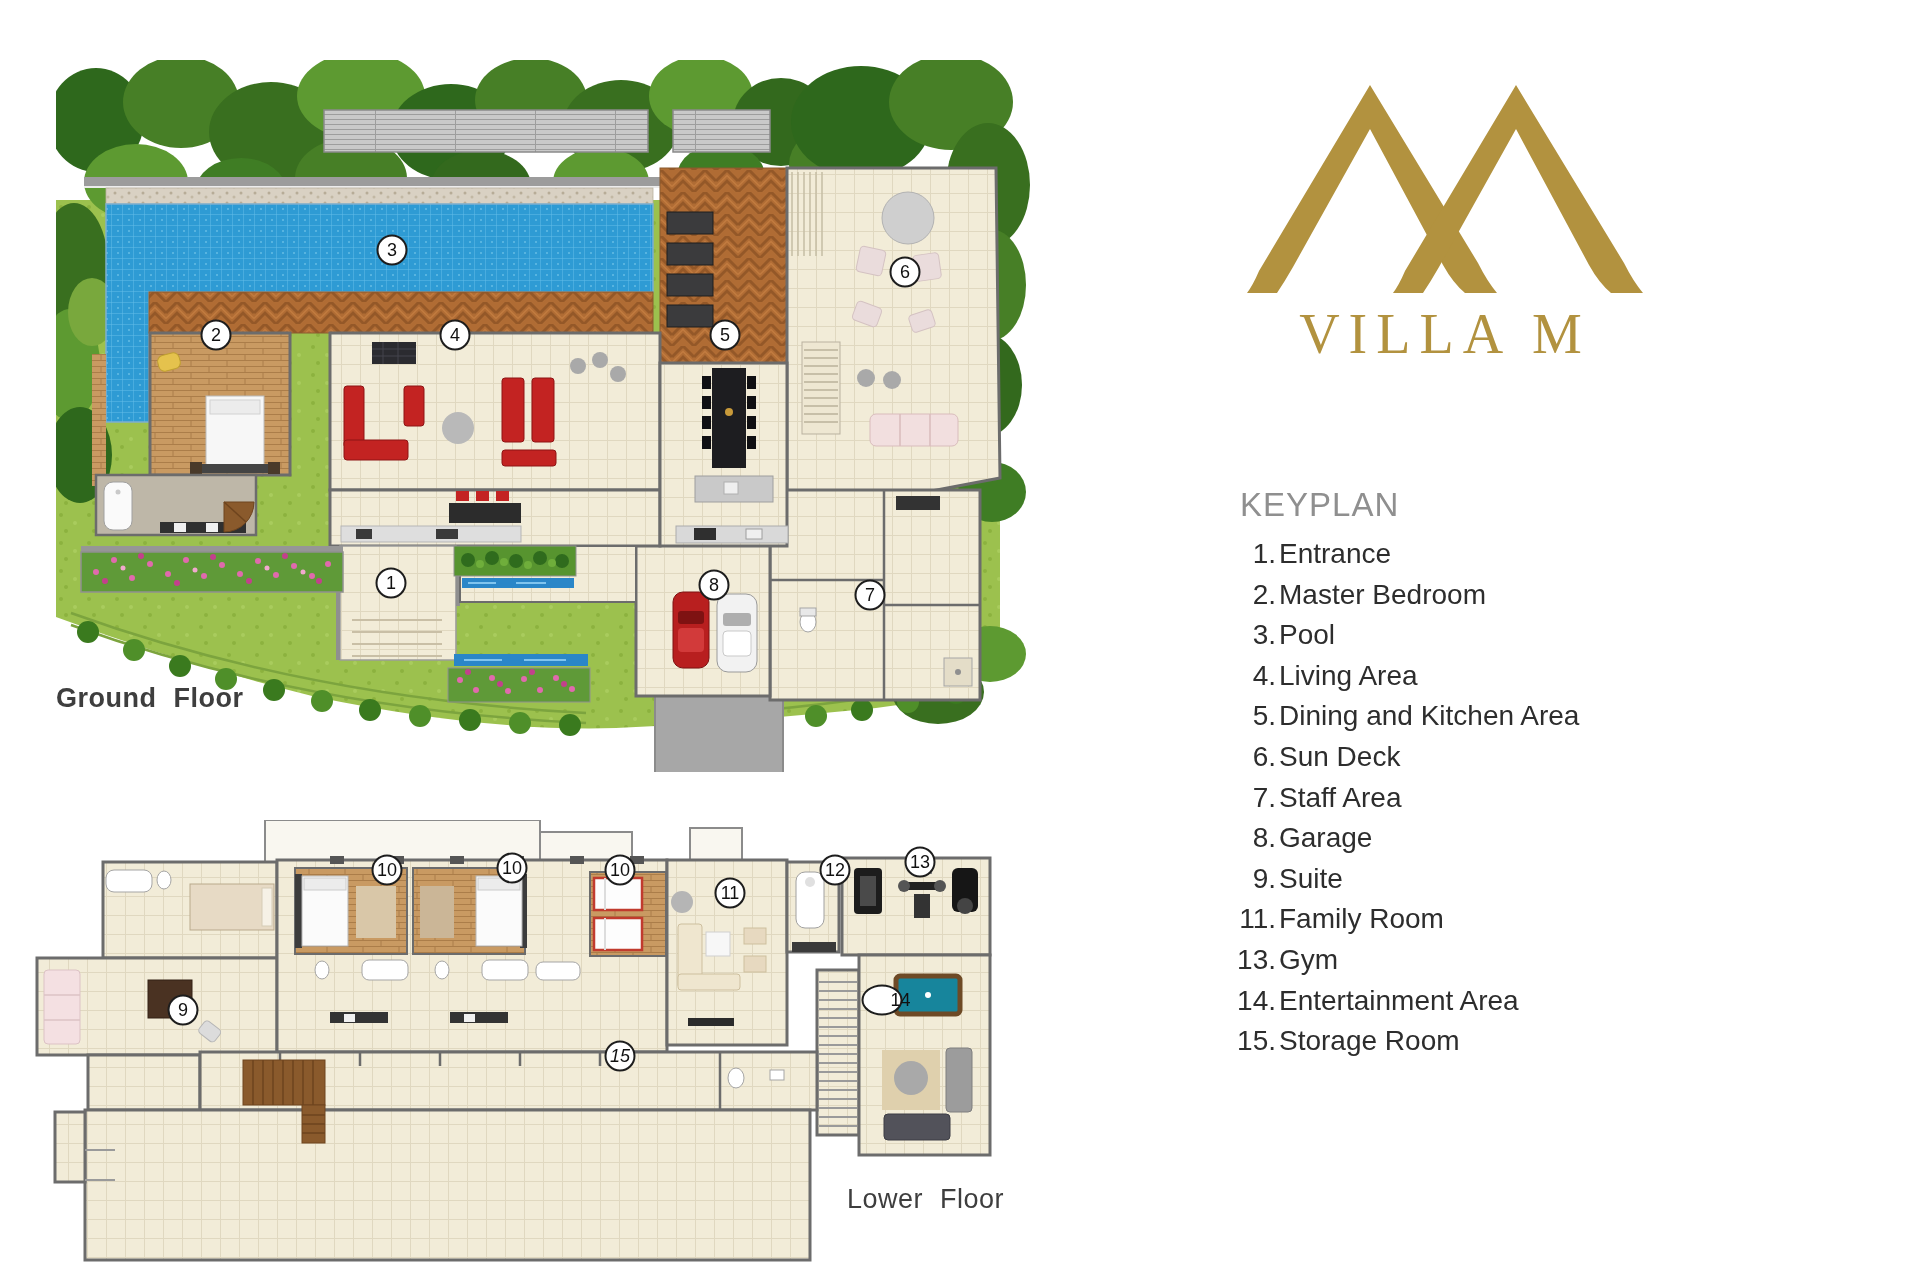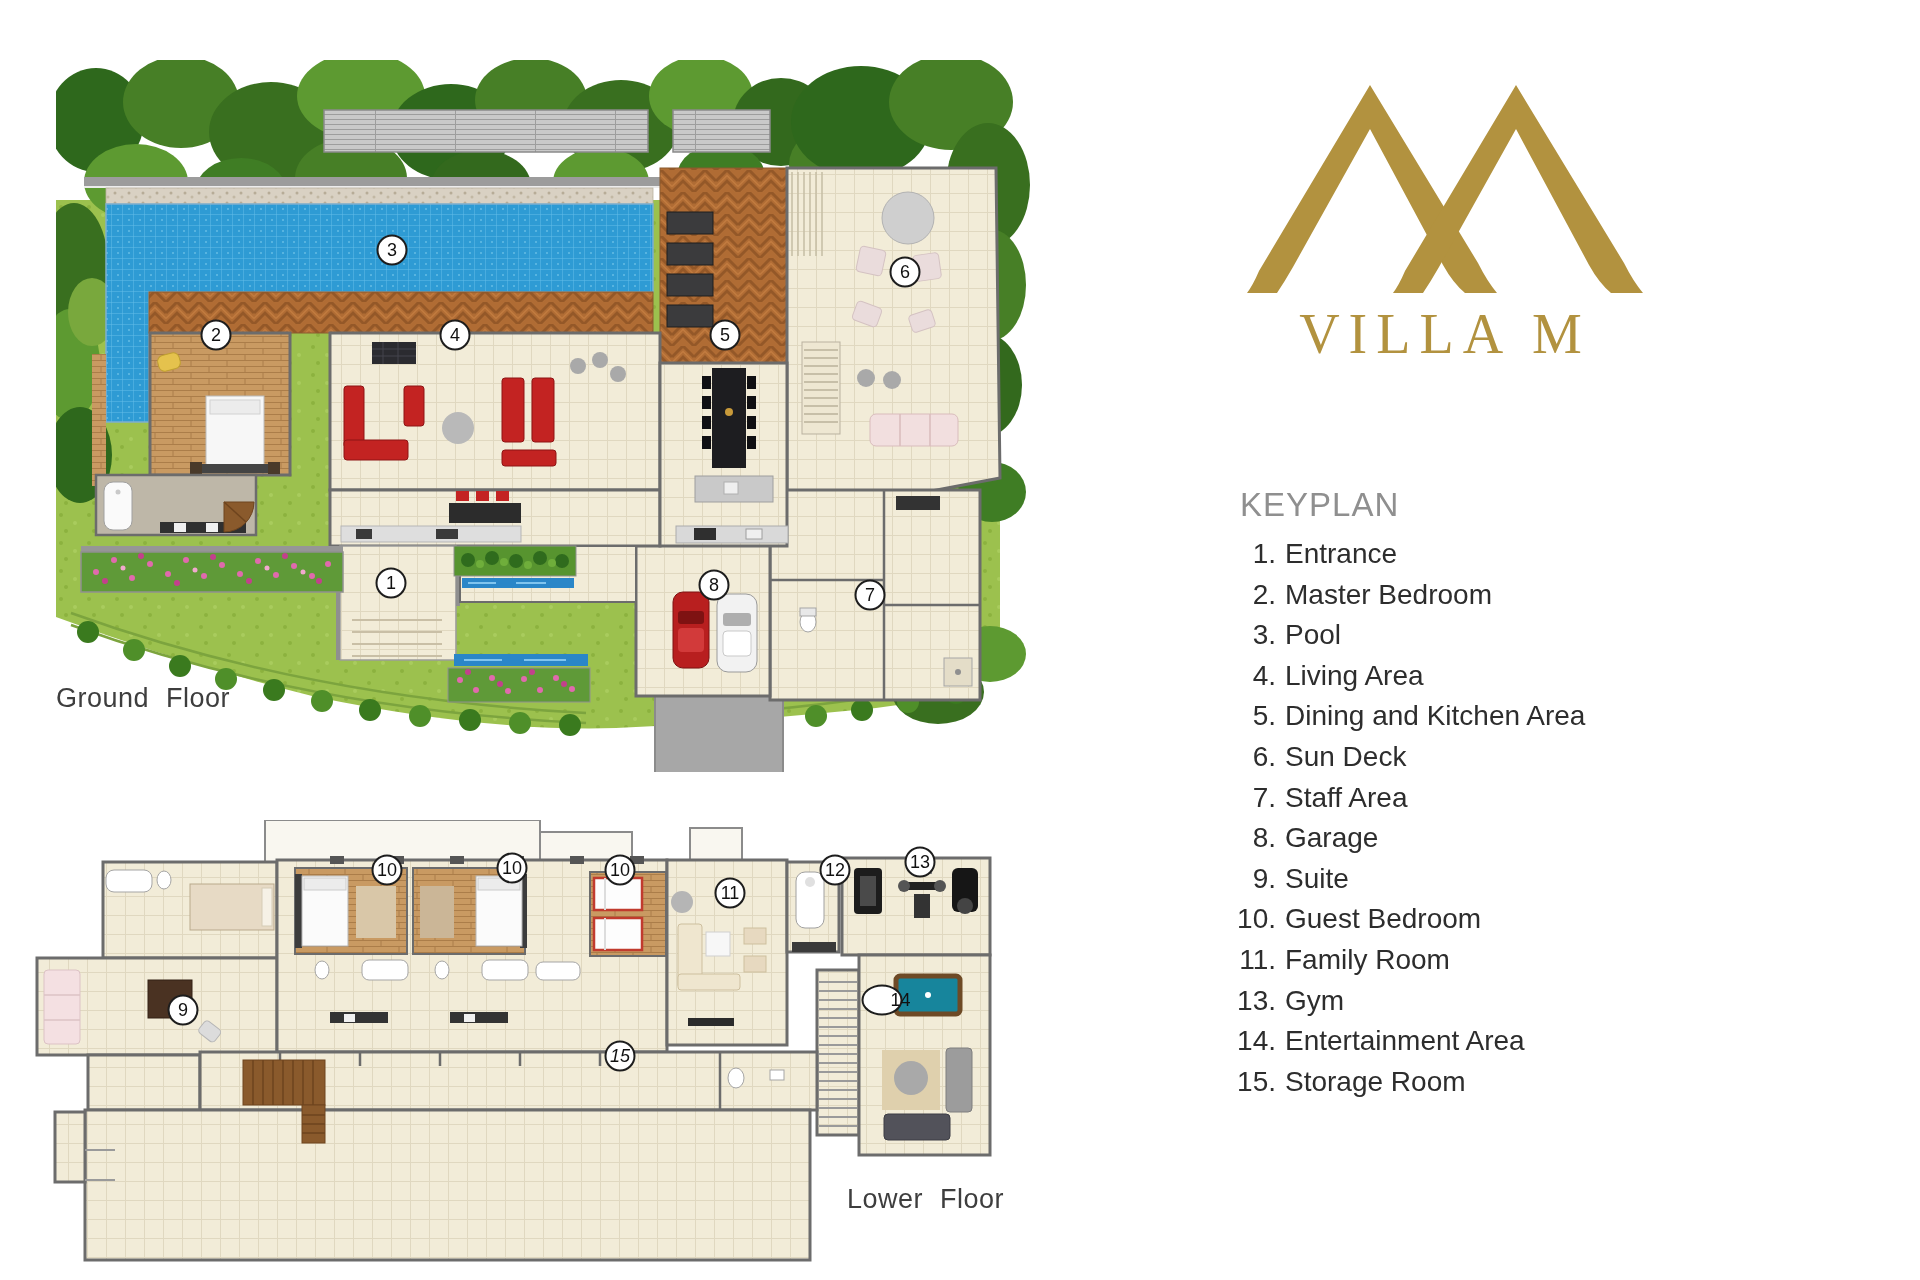--- a/index.html
+++ b/index.html
@@ -3,34 +3,34 @@
 <meta charset="utf-8">
 <style>
   :root { --gold:#b2923f; }
   html,body{margin:0;padding:0;background:#fff;}
   .page{position:relative;width:1920px;height:1280px;background:#fff;overflow:hidden;
         font-family:"Liberation Sans","DejaVu Sans",sans-serif;}
   .plan{position:absolute;}
   .plan-ground{left:56px;top:60px;width:975px;height:712px;}
   .plan-lower{left:30px;top:820px;width:970px;height:450px;}
   .floor-label{position:absolute;font-size:27px;color:#3e3e3e;letter-spacing:.5px;word-spacing:9px;}
-  .floor-label.ground{left:56px;top:683px;}
+  .floor-label.ground{left:56px;top:683px;font-weight:bold;}
   .floor-label.lower{left:847px;top:1184px;}
   .marker{position:absolute;width:31px;height:31px;border-radius:50%;background:#fff;
           border:2.5px solid #1d1d1d;box-sizing:border-box;display:flex;align-items:center;
           justify-content:center;font-size:18px;color:#111;transform:translate(-50%,-50%);z-index:5;}
   .brand{position:absolute;left:1225px;top:85px;width:440px;text-align:center;}
   .brand svg{display:block;margin:0 auto;}
   .brand-name{margin-top:8px;font-family:"Liberation Serif","DejaVu Serif",serif;
               font-size:56px;line-height:1;color:var(--gold,#b2923f);letter-spacing:9px;white-space:nowrap;}
   .keyplan{position:absolute;left:1228px;top:484px;width:480px;}
   .keyplan-title{font-size:33px;color:#8f8f8f;letter-spacing:1px;margin:2px 0 10px 12px;}
   .kp-row{display:flex;font-size:28px;color:#2d2d2d;line-height:40.6px;}
   .kp-num{width:48px;text-align:right;flex:0 0 48px;}
-  .kp-label{margin-left:9px;white-space:nowrap;}
+  .kp-label{margin-left:3px;white-space:nowrap;}
 </style>
 </head>
 <body>
 
 <div class="page">
 
   <svg width="0" height="0" style="position:absolute">
     <defs>
       <pattern id="pool" width="11" height="11" patternUnits="userSpaceOnUse">
         <rect width="11" height="11" fill="#2e9bd4"></rect>
@@ -513,24 +513,20 @@
         </div>
         <div class="kp-row">
           <span class="kp-num">8.</span>
           <span class="kp-label">Garage</span>
         </div>
         <div class="kp-row">
           <span class="kp-num">9.</span>
           <span class="kp-label">Suite</span>
         </div>
         <div class="kp-row">
-          <span class="kp-num">10.</span>
-          <span class="kp-label">Guest Bedroom</span>
-        </div>
-        <div class="kp-row">
           <span class="kp-num">11.</span>
           <span class="kp-label">Family Room</span>
         </div>
         <div class="kp-row">
           <span class="kp-num">13.</span>
           <span class="kp-label">Gym</span>
         </div>
         <div class="kp-row">
           <span class="kp-num">14.</span>
           <span class="kp-label">Entertainment Area</span>

